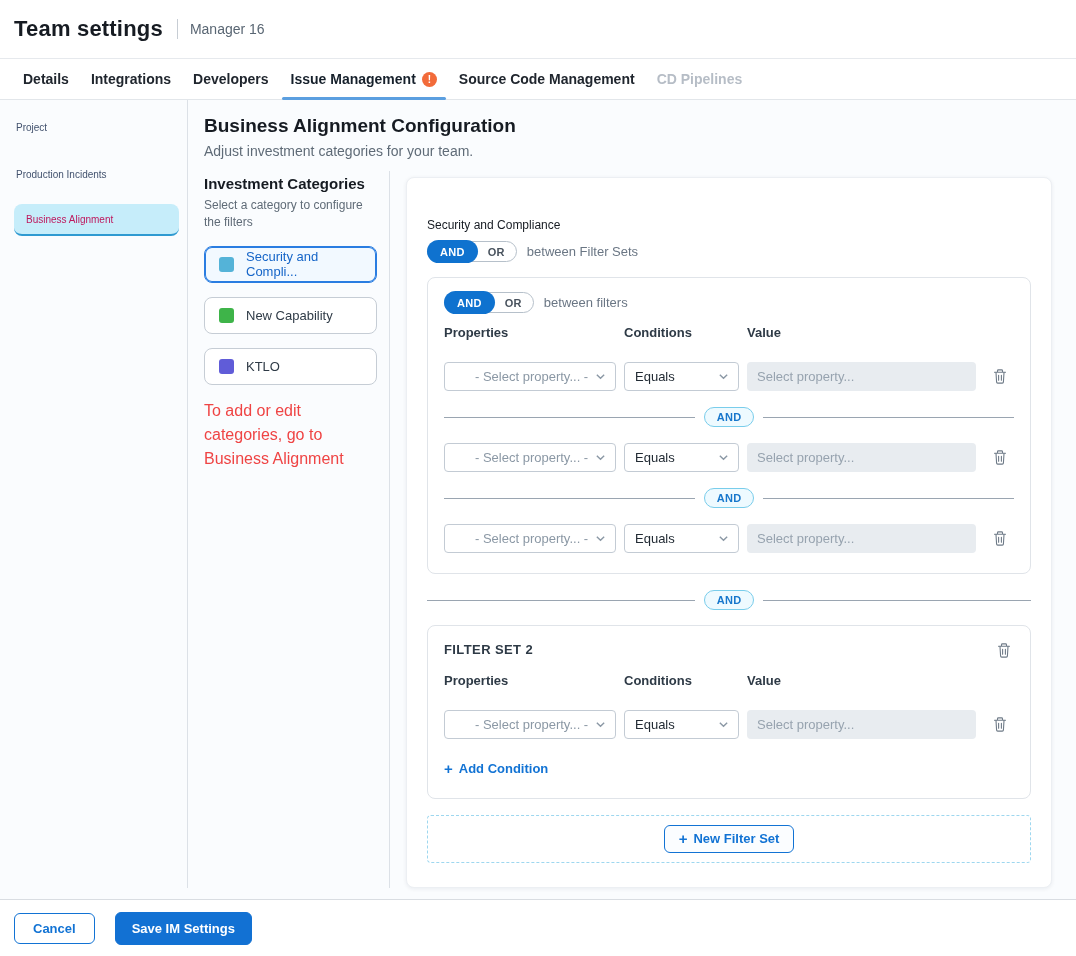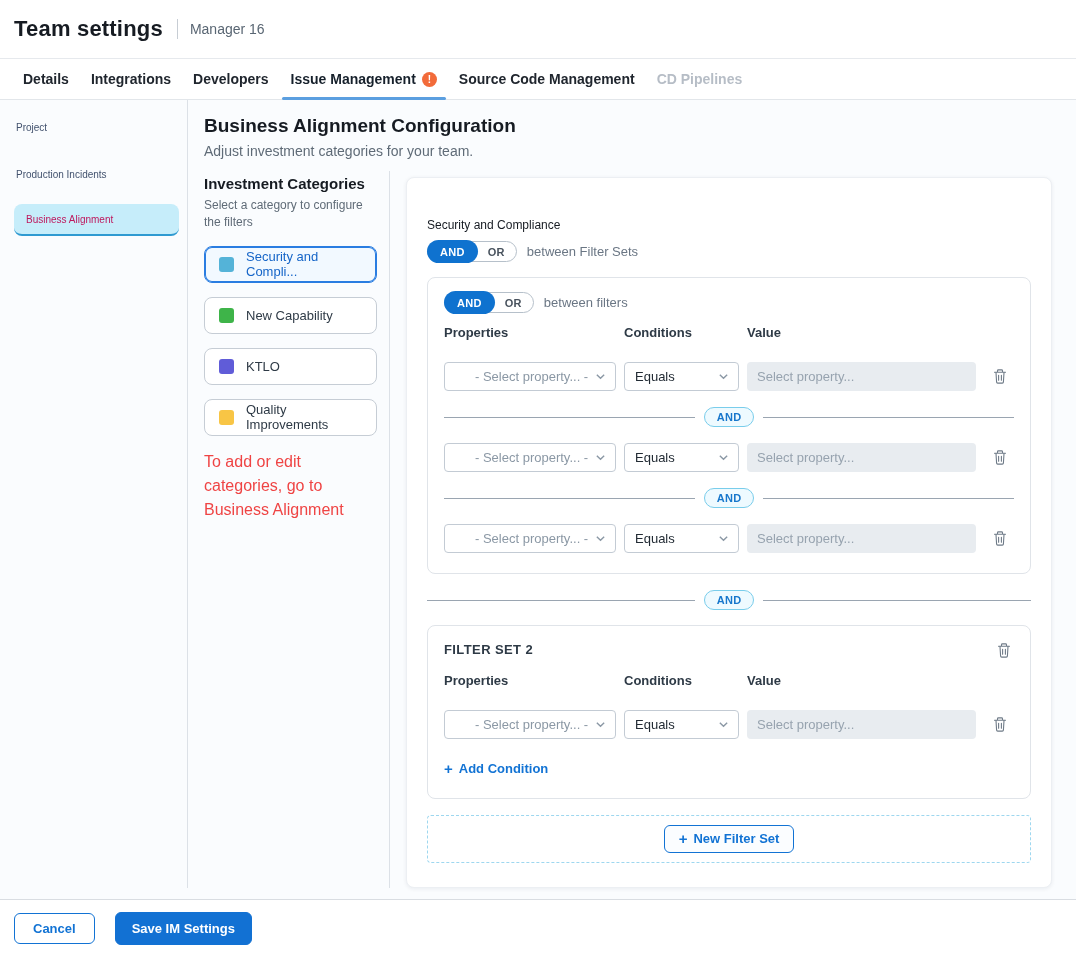--- a/index.html
+++ b/index.html
@@ -145,24 +145,20 @@
               <span>Security and Compli...</span>
             </div>
             <div class="cat-btn">
               <span class="swatch" style="background:#3eb449"></span>
               <span>New Capability</span>
             </div>
             <div class="cat-btn">
               <span class="swatch" style="background:#605cd8"></span>
               <span>KTLO</span>
             </div>
-            <div class="cat-btn">
-              <span class="swatch" style="background:#f8c545"></span>
-              <span>Quality Improvements</span>
-            </div>
           </div>
           <div class="cat-note">To add or edit categories, go to Business Alignment</div>
         </div>
 
         <div class="panel-area">
           <div class="panel-card">
             <div class="panel-title">Security and Compliance</div>
 
             <div class="seg-row">
               <div class="seg">

